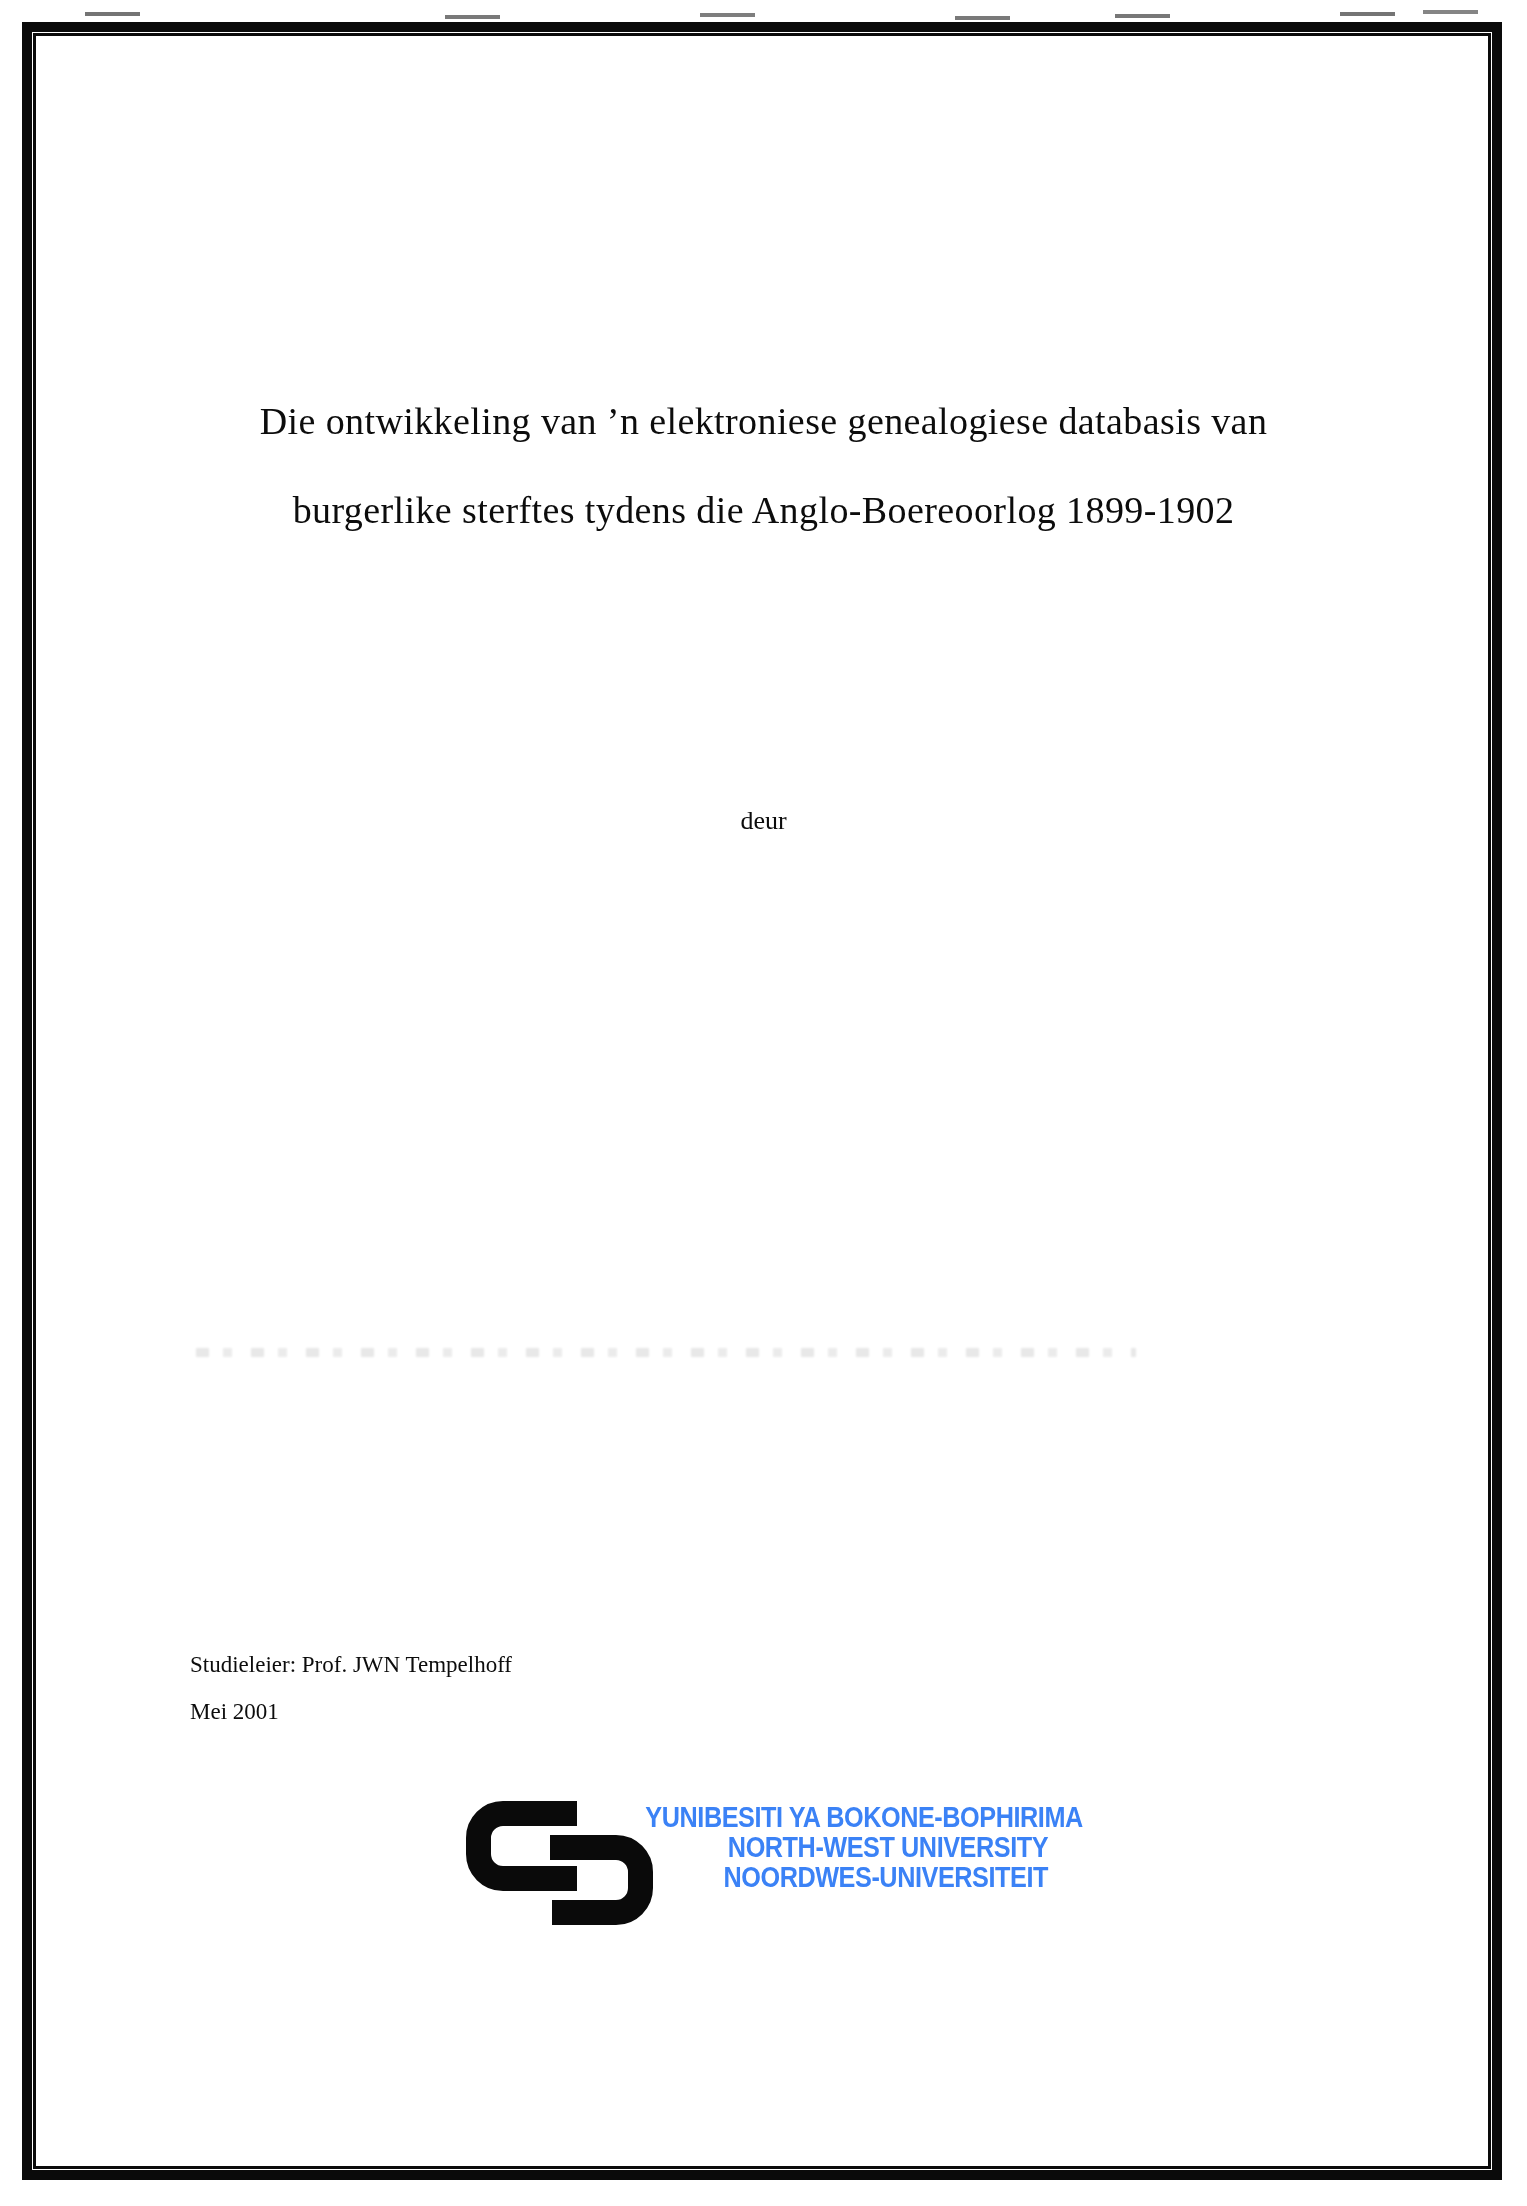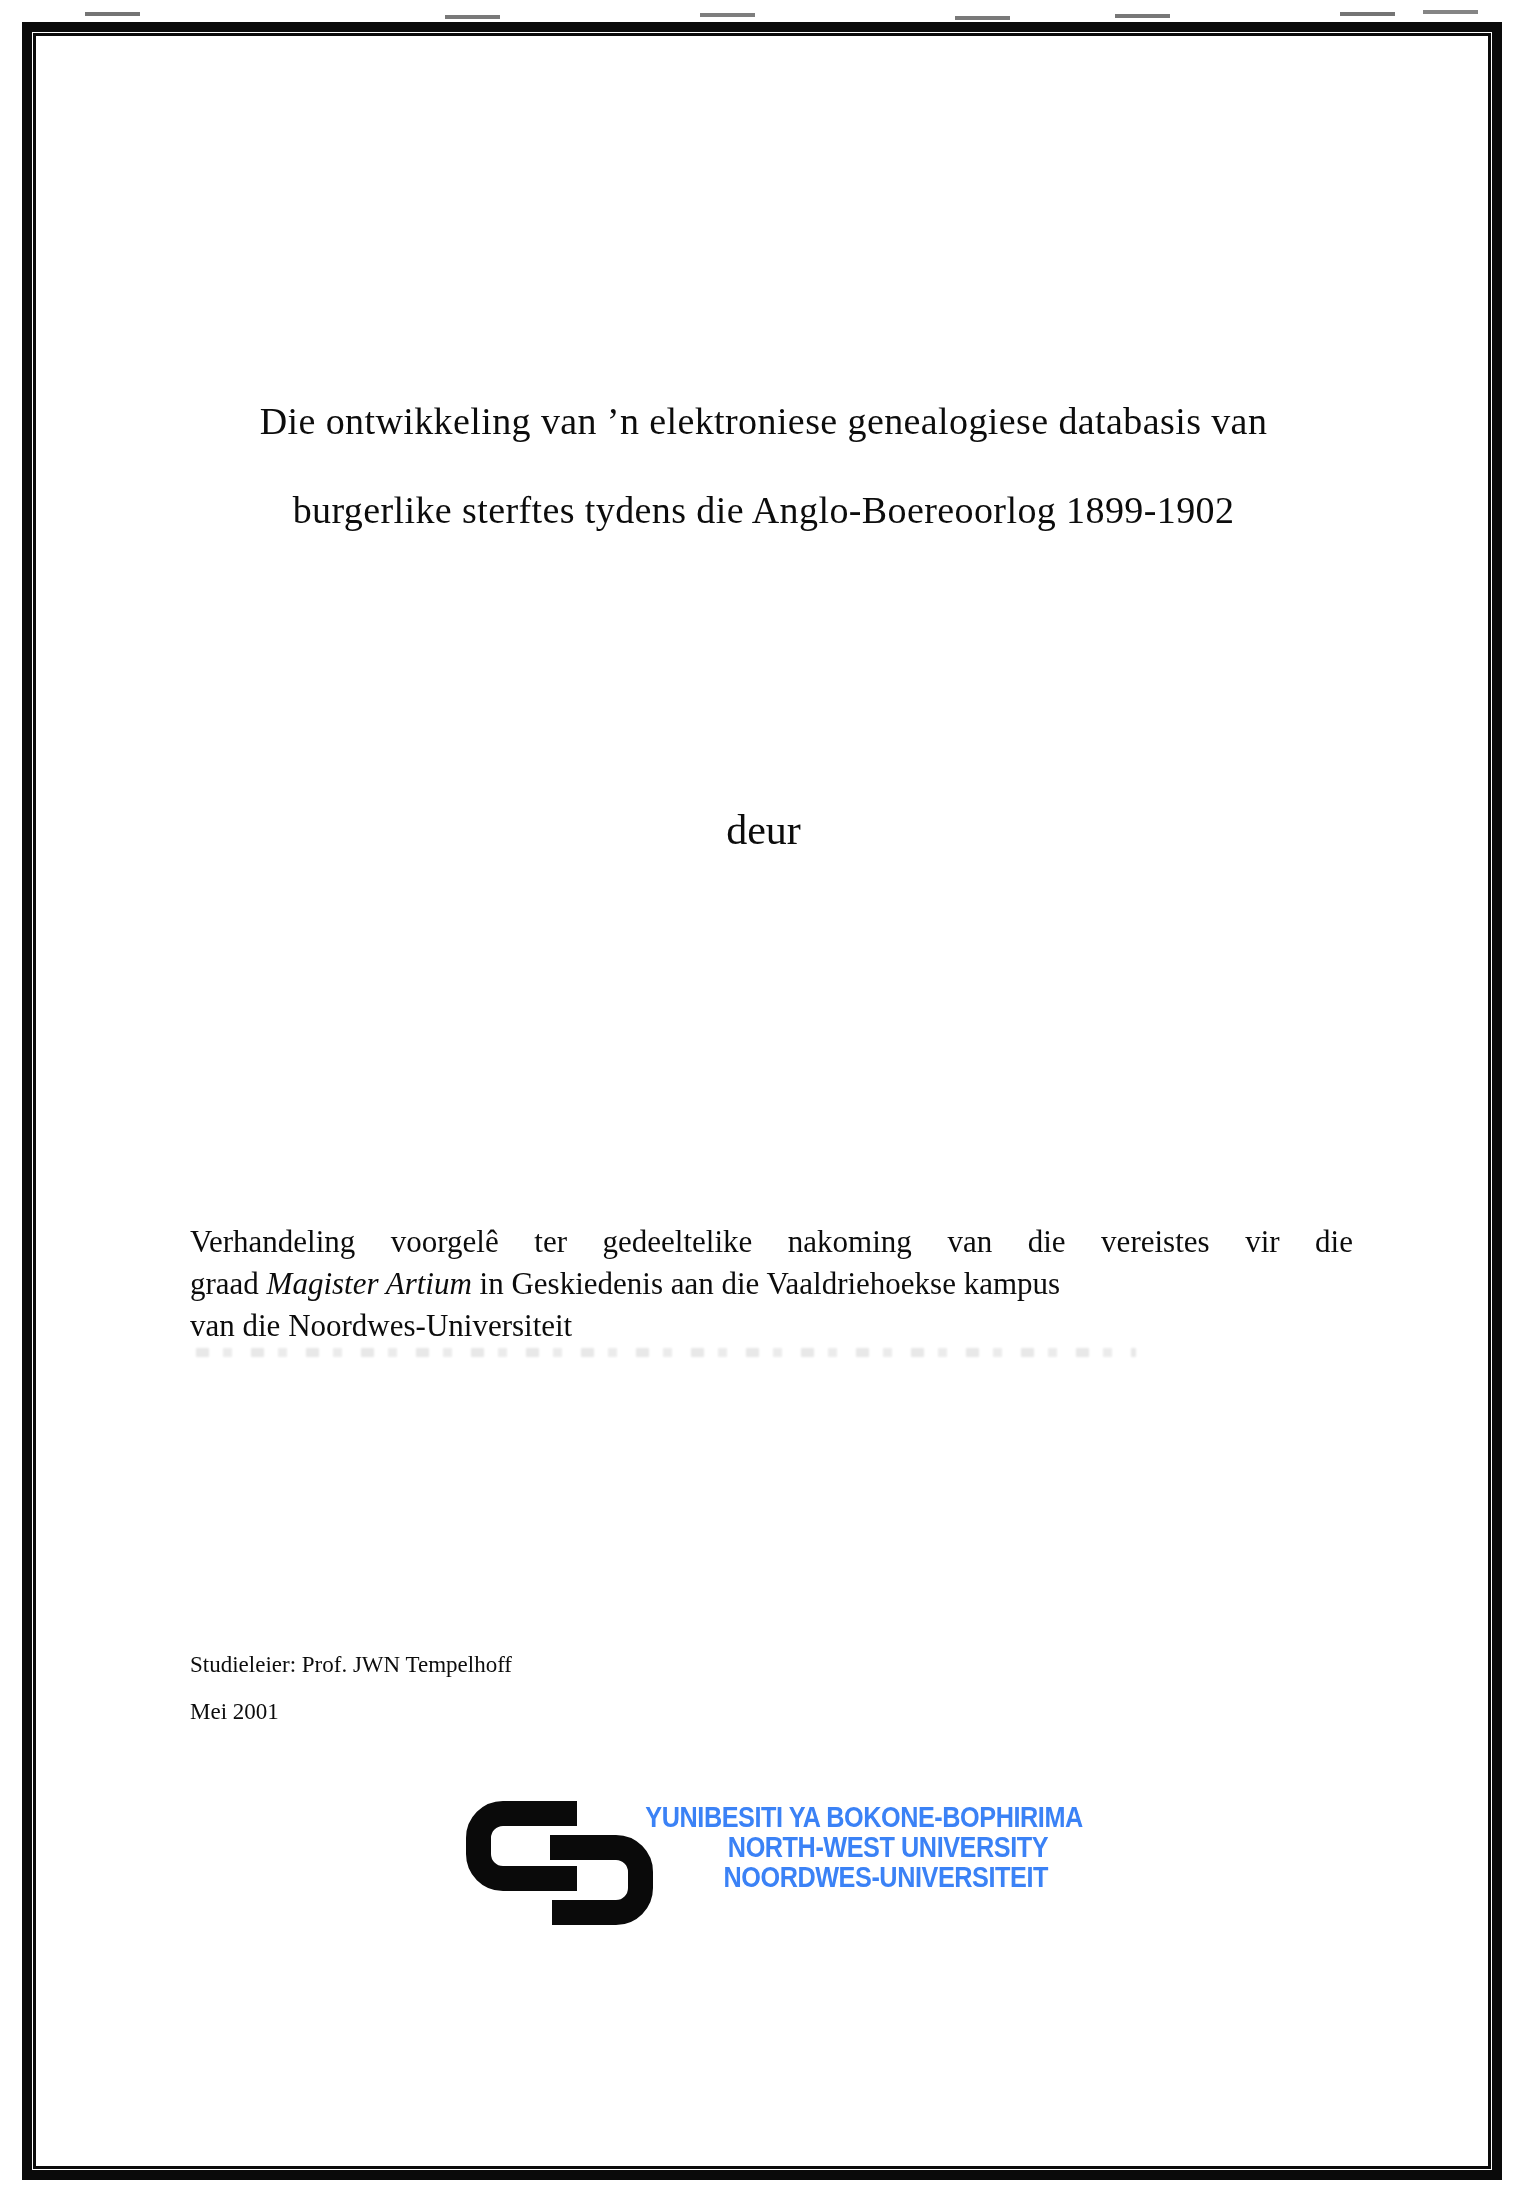--- a/index.html
+++ b/index.html
@@ -33,21 +33,21 @@
   }
 
   .title-block {
     position: absolute; left: 182px; top: 377px; width: 1163px;
     text-align: center; font-size: 38px; letter-spacing: 0.4px;
   }
   .title-line { height: 89px; line-height: 89px; white-space: nowrap; }
 
   .byline {
     position: absolute; left: 182px; top: 806px; width: 1163px;
-    text-align: center; font-size: 42px;
+    text-align: center; font-size: 26px;
   }
   .author {
     position: absolute; left: 182px; top: 958px; width: 1163px;
     text-align: center; font-size: 36px; white-space: nowrap;
   }
 
   .statement {
     position: absolute; left: 190px; top: 1221px; width: 1163px;
     font-size: 31px; line-height: 42px;
   }
@@ -89,25 +89,20 @@
   <div class="frame-inner"></div>
 
   <div class="title-block">
     <div class="title-line">Die ontwikkeling van ’n elektroniese genealogiese databasis van</div>
     <div class="title-line">burgerlike sterftes tydens die Anglo-Boereoorlog 1899-1902</div>
   </div>
 
   <div class="byline">deur</div>
 
 
-  <div class="statement">
-    <div class="just">Verhandeling voorgelê ter gedeeltelike nakoming van die vereistes vir die</div>
-    <div><span>graad </span><span class="italic">Magister Artium</span><span> in Geskiedenis aan die Vaaldriehoekse kampus</span></div>
-    <div>van die Noordwes-Universiteit</div>
-  </div>
 
   <div class="ghost-line"></div>
 
   <div class="supervisor-block">
     <div>Studieleier: Prof. JWN Tempelhoff</div>
     <div>Mei 2001</div>
   </div>
 
   <div class="logo">
     <svg class="logo-mark" width="190" height="125" viewBox="0 0 190 125" aria-hidden="true">

